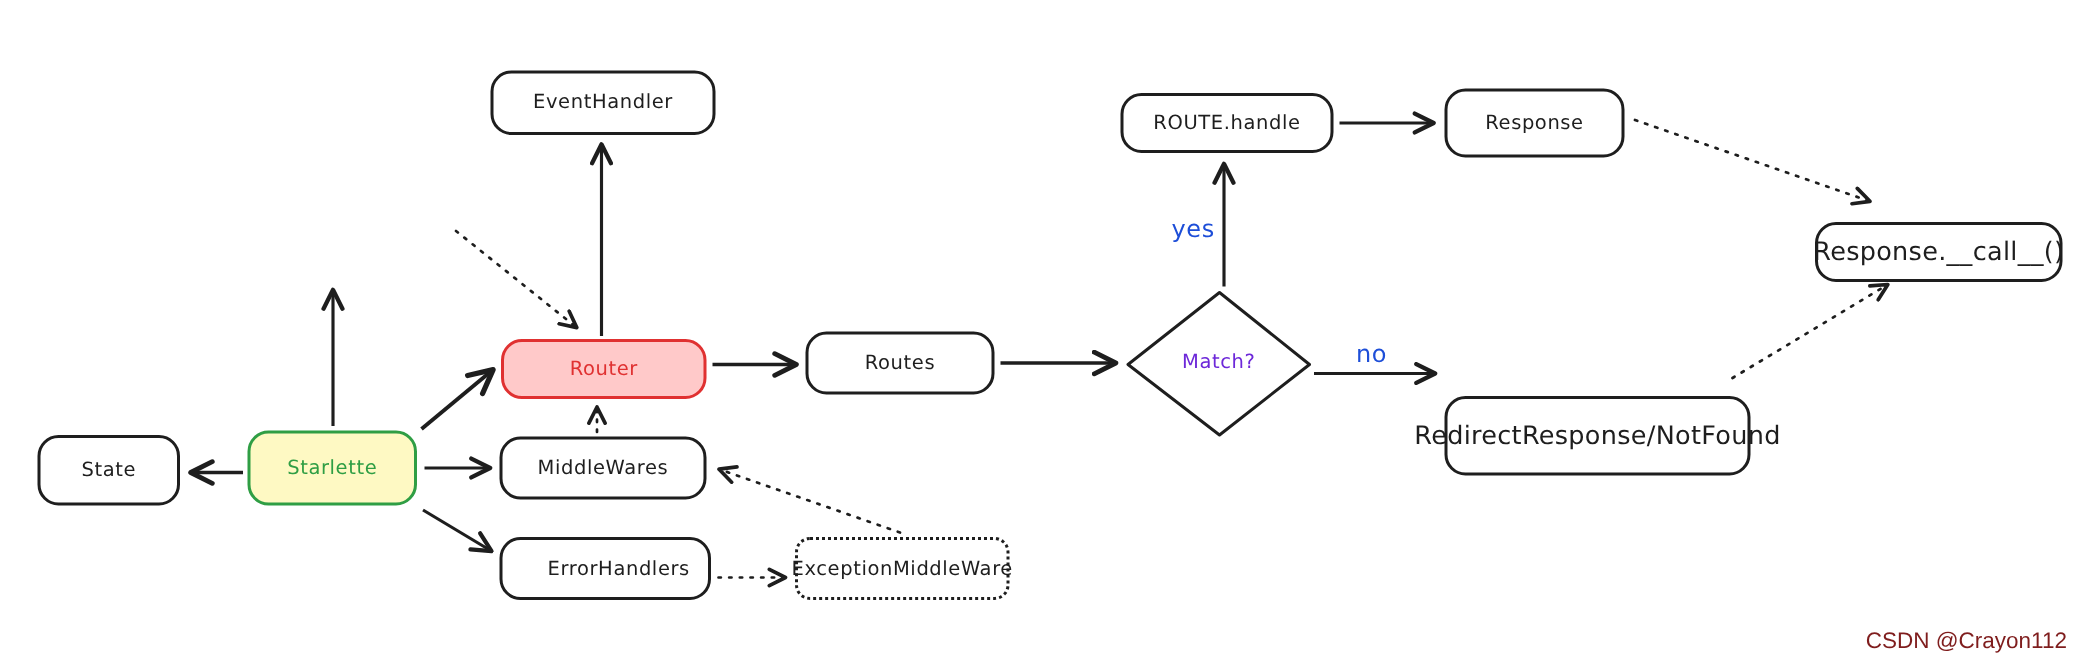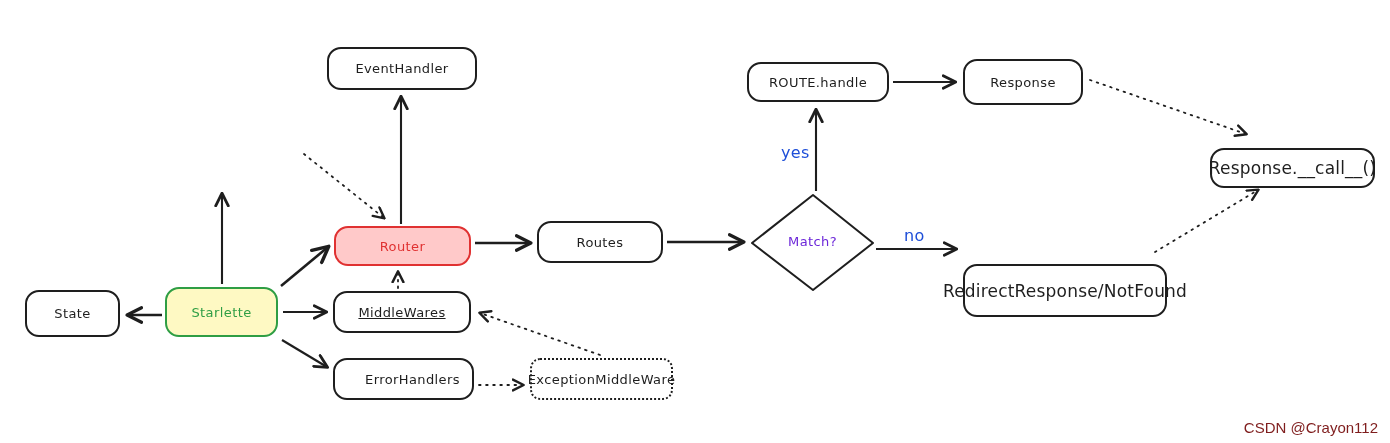--- a/index.html
+++ b/index.html
@@ -90,21 +90,21 @@
 
 
   <div class="node red" style="left:334px; top:226px; width:137px; height:40px;">Router</div>
 
   <div class="node" style="left:537px; top:221px; width:126px; height:42px;">Routes</div>
 
   <div class="node" style="left:25px; top:290px; width:95px; height:47px;">State</div>
 
   <div class="node green" style="left:165px; top:287px; width:113px; height:50px;">Starlette</div>
 
-  <div class="node" style="left:333px; top:291px; width:138px; height:42px;text-decoration:underline;">MiddleWares</div>
+  <div class="node" style="left:333px; top:291px; width:138px; height:42px;">MiddleWares</div>
 
   <div class="node" style="left:333px; top:358px; width:141px; height:42px;padding-left:18px;">ErrorHandlers</div>
 
   <div class="node dotted" style="left:530px; top:358px; width:143px; height:42px;">ExceptionMiddleWare</div>
 
   <div class="node" style="left:747px; top:62px; width:142px; height:40px;">ROUTE.handle</div>
 
   <div class="node" style="left:963px; top:59px; width:120px; height:46px;">Response</div>
 
   <div class="node small" style="left:963px; top:220px; width:204px; height:53px;margin-top:44px;">RedirectResponse/NotFound</div>

